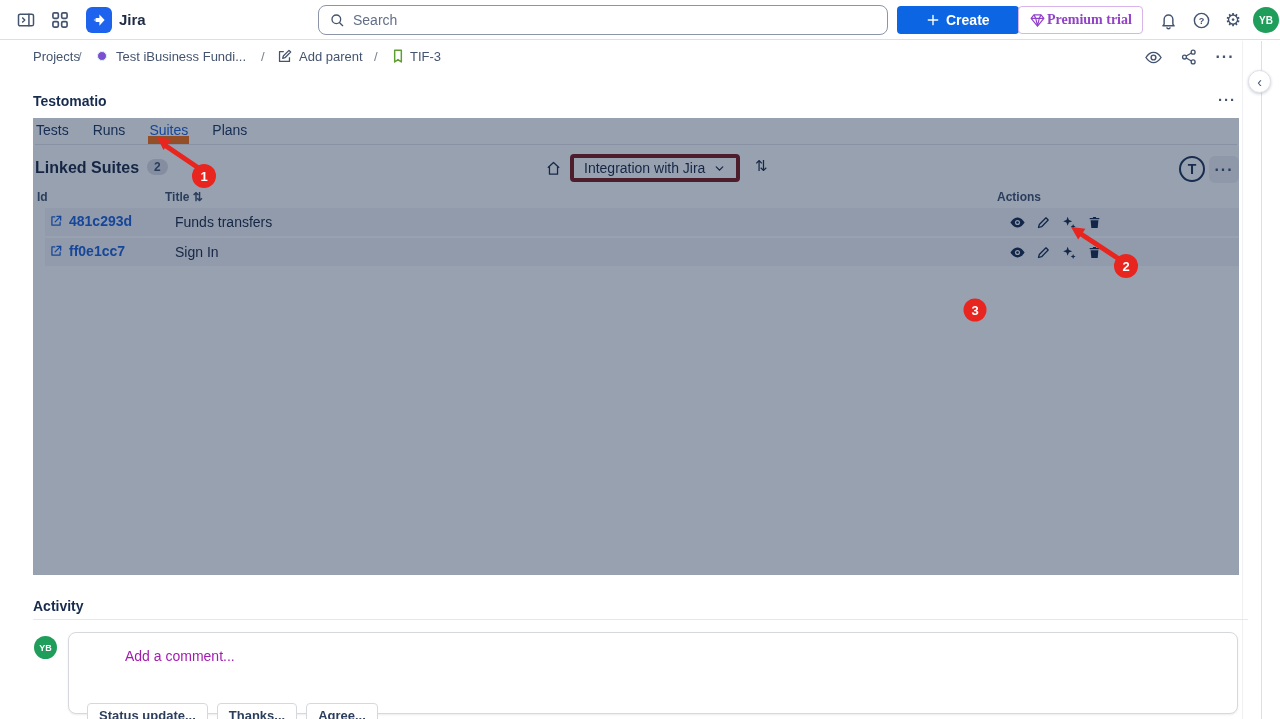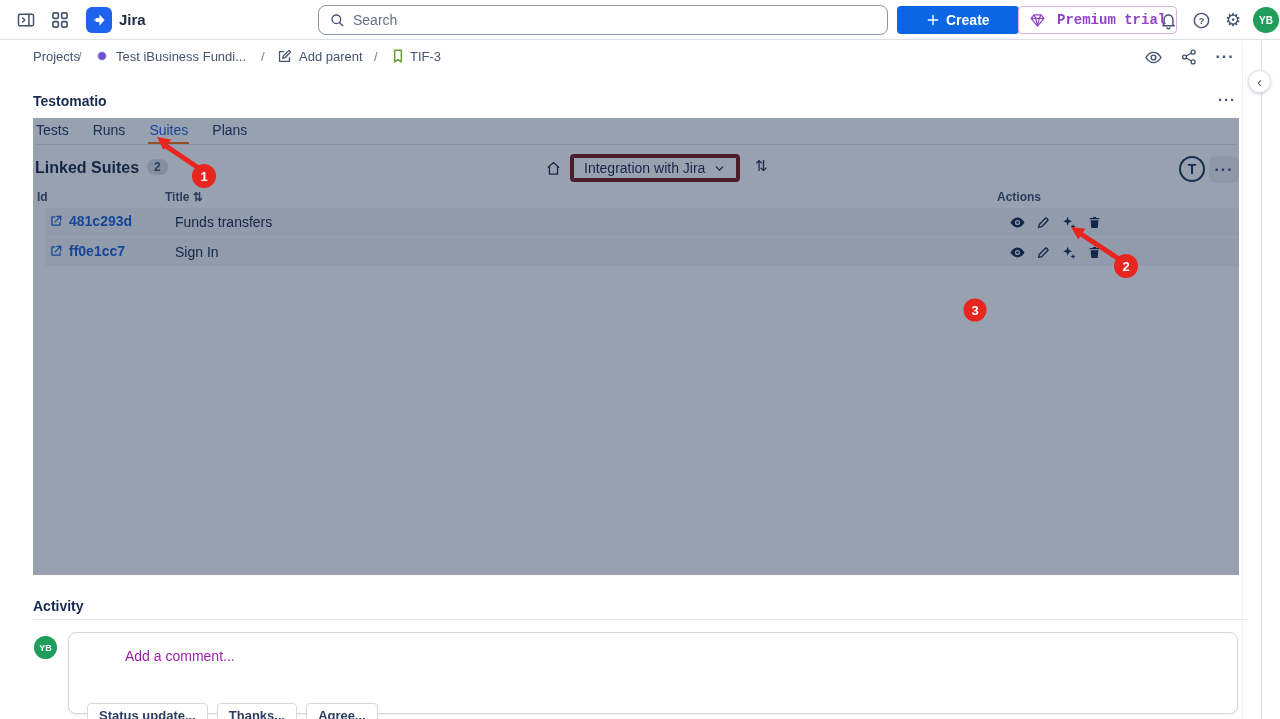--- a/index.html
+++ b/index.html
@@ -11,21 +11,21 @@
 
   
   .topbar { position:absolute; top:0; left:0; width:1280px; height:40px; background:#fff; border-bottom:1px solid #dcdfe4; }
   .iconbtn { display:flex; align-items:center; justify-content:center; cursor:pointer; border-radius:4px; }
   .jira-logo { width:26px; height:26px; border-radius:6px; background:#1d63ed; display:flex; align-items:center; justify-content:center; }
   .app-title { font-size:15px; font-weight:bold; color:#1e2b45; }
   .searchbox { position:absolute; left:318px; top:5px; width:570px; height:30px; border:1px solid #8c95a8; border-radius:8px; background:#fff; display:flex; align-items:center; padding:0 10px; gap:8px; }
   .searchbox input { border:none; outline:none; font-size:14px; color:#44546f; width:100%; font-family:"Liberation Sans",sans-serif; background:transparent; }
   .searchbox input::placeholder { color:#626f86; }
   .create-btn { position:absolute; left:897px; top:6px; height:28px; padding:0 29px; background:#0c66e4; color:#fff; border:none; border-radius:4px; font-size:14px; font-weight:600; display:flex; align-items:center; gap:6px; cursor:pointer; font-family:"Liberation Sans",sans-serif; }
-  .premium-btn { position:absolute; left:1018px; top:6px; height:28px; padding:0 10px; background:#fff; color:#9241c8; border:1px solid #d8b4ea; border-radius:4px; font-size:14px; font-weight:600; display:flex; align-items:center; gap:11px; cursor:pointer; font-family:Liberation Mono, monospace; }
+  .premium-btn { position:absolute; left:1018px; top:6px; height:28px; padding:0 10px; background:#fff; color:#9241c8; border:1px solid #d8b4ea; border-radius:4px; font-size:14px; font-weight:600; display:flex; align-items:center; gap:1px; cursor:pointer; font-family:Liberation Serif, serif; }
   .avatar { border-radius:50%; background:#1f9d5b; color:#fff; font-weight:bold; display:flex; align-items:center; justify-content:center; }
 
   
   .crumbrow { position:absolute; top:41px; left:0; width:1242px; height:32px; }
   .crumb { font-size:13px; color:#44546f; cursor:pointer; }
   .crumb-sep { font-size:13px; color:#758195; }
   .proj-avatar { width:18px; height:18px; border-radius:4px; background:linear-gradient(135deg,#35c8e8,#18a3d8); position:relative; }
   .proj-avatar::after { content:""; position:absolute; left:5px; top:4px; width:8px; height:8px; border-radius:50%; background:#7a4fd0; border:1.5px solid #d9f3fa; }
 
   
@@ -33,21 +33,21 @@
   .rail { position:absolute; left:1261px; top:41px; width:1px; height:678px; background:#dcdfe4; }
   .collapse-btn { position:absolute; left:1248px; top:70px; width:23px; height:23px; border-radius:50%; background:#fff; border:1px solid #dfe1e6; box-shadow:0 1px 3px rgba(9,30,66,.2); display:flex; align-items:center; justify-content:center; font-size:14px; color:#44546f; cursor:pointer; line-height:1; }
 
   
   .section-title { position:absolute; left:33px; top:93px; font-size:14px; font-weight:bold; color:#172b4d; }
   .section-more { position:absolute; left:1218px; top:91px; font-size:15px; font-weight:bold; color:#44546f; letter-spacing:1px; cursor:pointer; }
 
   .panel { position:absolute; left:33px; top:118px; width:1206px; height:457px; background:#fff; overflow:hidden; }
   .tabs { position:absolute; left:2px; top:0; height:27px; display:flex; gap:22px; border-bottom:1px solid #e4e6ea; width:1202px; }
   .tab { font-size:14px; color:#22395f; padding:4px 1px 5px; cursor:pointer; }
-  .tab.active { color:#1f63d8; border-bottom:2px solid #f97316; }
+  .tab.active { color:#1f63d8; border-bottom:8px solid #f97316; }
   .lk-title { position:absolute; left:2px; top:41px; font-size:16px; font-weight:600; color:#1e2b45; display:flex; align-items:flex-start; gap:8px; }
   .count-badge { background:#dcdfe4; color:#44546f; font-size:12px; font-weight:600; border-radius:9px; padding:1px 7px; }
   .suite-select { position:absolute; left:537px; top:36px; width:170px; height:28px; background:#fff; border:4px solid #7f1d1d; border-radius:4px; display:flex; align-items:center; justify-content:space-between; padding:0 10px; font-size:14px; color:#1e2b45; cursor:pointer; }
   .tlogo { position:absolute; left:1146px; top:38px; width:26px; height:26px; border:2px solid #243757; border-radius:50%; display:flex; align-items:center; justify-content:center; font-weight:bold; font-size:14px; color:#243757; cursor:pointer; }
   .panel-more { position:absolute; left:1176px; top:38px; width:30px; height:27px; background:#eef0f3; border-radius:6px; display:flex; align-items:center; justify-content:center; color:#44546f; font-weight:bold; letter-spacing:1px; cursor:pointer; }
   .thead { position:absolute; top:72px; left:2px; width:1202px; font-size:12px; font-weight:bold; color:#44546f; }
   .trow { position:absolute; left:12px; width:1206px; height:28px; background:#f3f4f6; }
   .cell-id { position:absolute; left:4px; top:5px; display:flex; align-items:center; gap:6px; font-size:14px; font-weight:bold; color:#1f63d8; cursor:pointer; }
   .cell-title { position:absolute; left:130px; top:6px; font-size:14px; color:#1e2b45; }
   .acticons { position:absolute; left:964px; top:6px; display:flex; gap:10px; align-items:center; }

